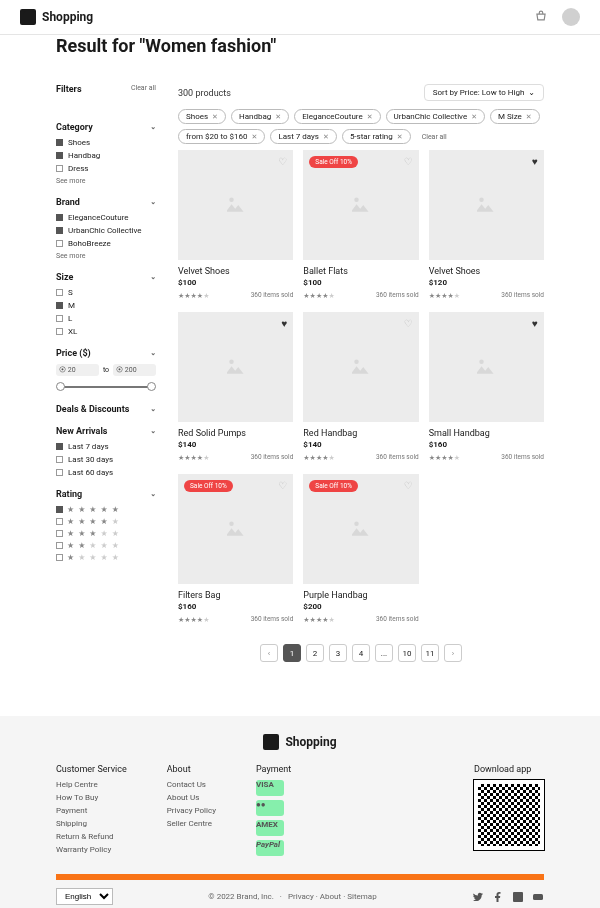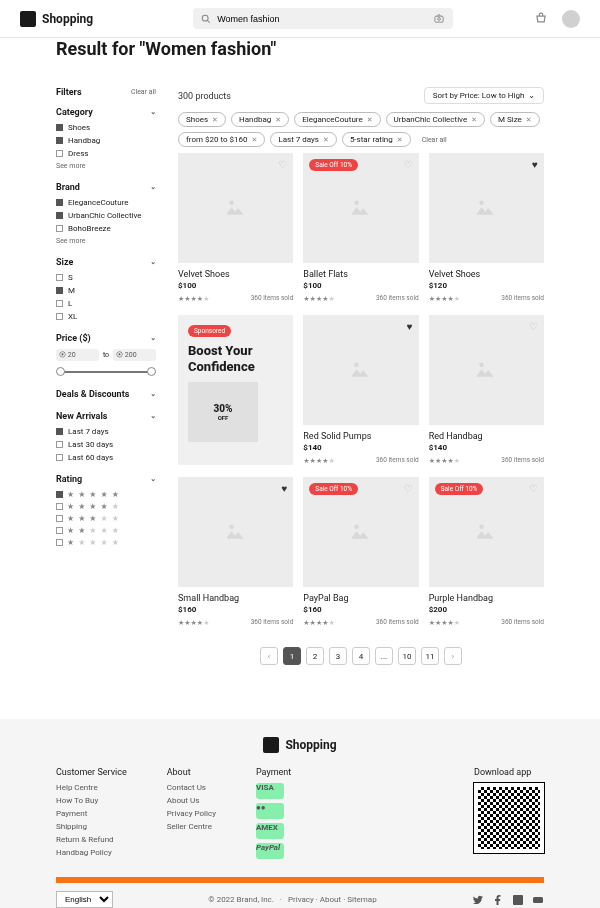--- a/index.html
+++ b/index.html
@@ -8,21 +8,21 @@
 .logo{display:flex;align-items:center;gap:6px;font-weight:700;font-size:12px}
 .logo-icon{width:16px;height:16px;background:#1a1a1a;border-radius:2px;position:relative}
 .logo-icon::before{content:"";position:absolute;top:2px;left:3px;width:10px;height:3px;border:1.5px solid #1a1a1a;border-bottom:none;border-radius:3px 3px 0 0;background:transparent}
 .search-bar{flex:1;max-width:260px;margin-left:100px;display:flex;align-items:center;background:#f0f0f0;border-radius:4px;padding:5px 8px;gap:6px}
 .search-bar input{flex:1;border:none;background:transparent;font-size:9px;outline:none}
 .header-right{margin-left:auto;display:flex;align-items:center;gap:14px}
 .avatar{width:18px;height:18px;border-radius:50%;background:#d0d0d0}
 .main{padding:14px 56px 30px;display:flex;gap:22px}
 .title{font-size:18px;font-weight:700;margin-bottom:14px}
 .sidebar{width:100px;flex-shrink:0}
-.filters-head{display:flex;justify-content:space-between;align-items:center;font-weight:700;margin-bottom:10px}
+.filters-head{display:flex;justify-content:space-between;font-weight:700;margin-bottom:28px}
 .clearall{font-weight:400;font-size:7px;color:#666}
 .fsection{margin-bottom:12px}
 .fhead{display:flex;justify-content:space-between;align-items:center;font-weight:700;font-size:9px;margin-bottom:6px;cursor:pointer}
 .chev{font-size:7px;color:#666}
 .fitem{display:flex;align-items:center;gap:5px;font-size:8px;margin-bottom:4px;cursor:pointer}
 .cb{width:7px;height:7px;border:1px solid #999;flex-shrink:0}
 .cb.on{background:#555;border-color:#555}
 .seemore{font-size:7px;color:#666;margin-top:2px;cursor:pointer}
 .price-row{display:flex;align-items:center;gap:4px;margin-bottom:6px}
 .price-in{display:flex;align-items:center;background:#f0f0f0;border-radius:3px;padding:2px 3px;font-size:7px;flex:1}
@@ -78,36 +78,20 @@
 svg{display:block}
 </style>
 </head>
 <body>
 
 <header class="header">
   <div class="logo">
     <div class="logo-icon"></div>
     <span>Shopping</span>
   </div>
-  <div class="search-bar">
-    <span>
-      <svg width="10" height="10" viewBox="0 0 24 24" fill="none" stroke="#888" stroke-width="2.5">
-          <circle cx="10" cy="10" r="7"></circle>
-          <path d="m21 21-5.5-5.5"></path>
-        </svg>
-    </span>
-    <input value="Women fashion" style="">
-    <span>
-      <svg width="12" height="11" viewBox="0 0 24 24" fill="none" stroke="#888" stroke-width="2">
-          <rect x="3" y="7" width="18" height="13" rx="2"></rect>
-          <circle cx="12" cy="13" r="3"></circle>
-          <path d="M9 7l1-3h4l1 3"></path>
-        </svg>
-    </span>
-  </div>
   <div class="header-right">
     <span>
       <svg width="14" height="14" viewBox="0 0 24 24" fill="none" stroke="#888" stroke-width="2">
           <path d="M5 7h14l-1.5 10h-11z"></path>
           <path d="M9 7V5a3 3 0 016 0v2"></path>
         </svg>
     </span>
     <div class="avatar"></div>
   </div>
 </header>
@@ -371,21 +355,20 @@
               <circle cx="14" cy="8" r="3"></circle>
             </svg>
           </div>
     <div class="pname">Velvet Shoes</div>
     <div class="price">$120</div>
     <div class="meta">
             <div><span class="star f" style="font-size:7px">★</span><span class="star f" style="font-size:7px">★</span><span class="star f" style="font-size:7px">★</span><span class="star f" style="font-size:7px">★</span><span class="star " style="font-size:7px">★</span></div>
             <span class="sold">360 items sold</span>
           </div>
   </div>
-        <div class="card promo"><span class="badge">Sponsored</span><h3>Boost Your Confidence</h3><div class="promo-box">30%<span>OFF</span></div></div>
         <div class="card">
     <div class="img">
             <span class="heart on">♥</span>
             <svg viewBox="0 0 40 30" fill="#bbb">
               <path d="M8 22l6-8 5 6 4-5 7 9H8z"></path>
               <circle cx="14" cy="8" r="3"></circle>
             </svg>
           </div>
     <div class="pname">Red Solid Pumps</div>
     <div class="price">$140</div>
@@ -426,21 +409,21 @@
   </div>
         <div class="card">
     <div class="img">
             <span class="badge">Sale Off 10%</span>
             <span class="heart ">♡</span>
             <svg viewBox="0 0 40 30" fill="#bbb">
               <path d="M8 22l6-8 5 6 4-5 7 9H8z"></path>
               <circle cx="14" cy="8" r="3"></circle>
             </svg>
           </div>
-    <div class="pname">PayPal Bag</div>
+    <div class="pname">Filters Bag</div>
     <div class="price">$160</div>
     <div class="meta">
             <div><span class="star f" style="font-size:7px">★</span><span class="star f" style="font-size:7px">★</span><span class="star f" style="font-size:7px">★</span><span class="star f" style="font-size:7px">★</span><span class="star " style="font-size:7px">★</span></div>
             <span class="sold">360 items sold</span>
           </div>
   </div>
         <div class="card">
     <div class="img">
             <span class="badge">Sale Off 10%</span>
             <span class="heart ">♡</span>
@@ -478,21 +461,21 @@
   </div>
   <div class="fcols">
     <div class="fcol">
       <h4>Customer Service</h4>
       <div id="cs-links">
           <a>Help Centre</a>
           <a>How To Buy</a>
           <a>Payment</a>
           <a>Shipping</a>
           <a>Return &amp; Refund</a>
-          <a>Handbag Policy</a>
+          <a>Warranty Policy</a>
         </div>
     </div>
     <div class="fcol">
       <h4>About</h4>
       <div id="about-links">
           <a>Contact Us</a>
           <a>About Us</a>
           <a>Privacy Policy</a>
           <a>Seller Centre</a>
         </div>

